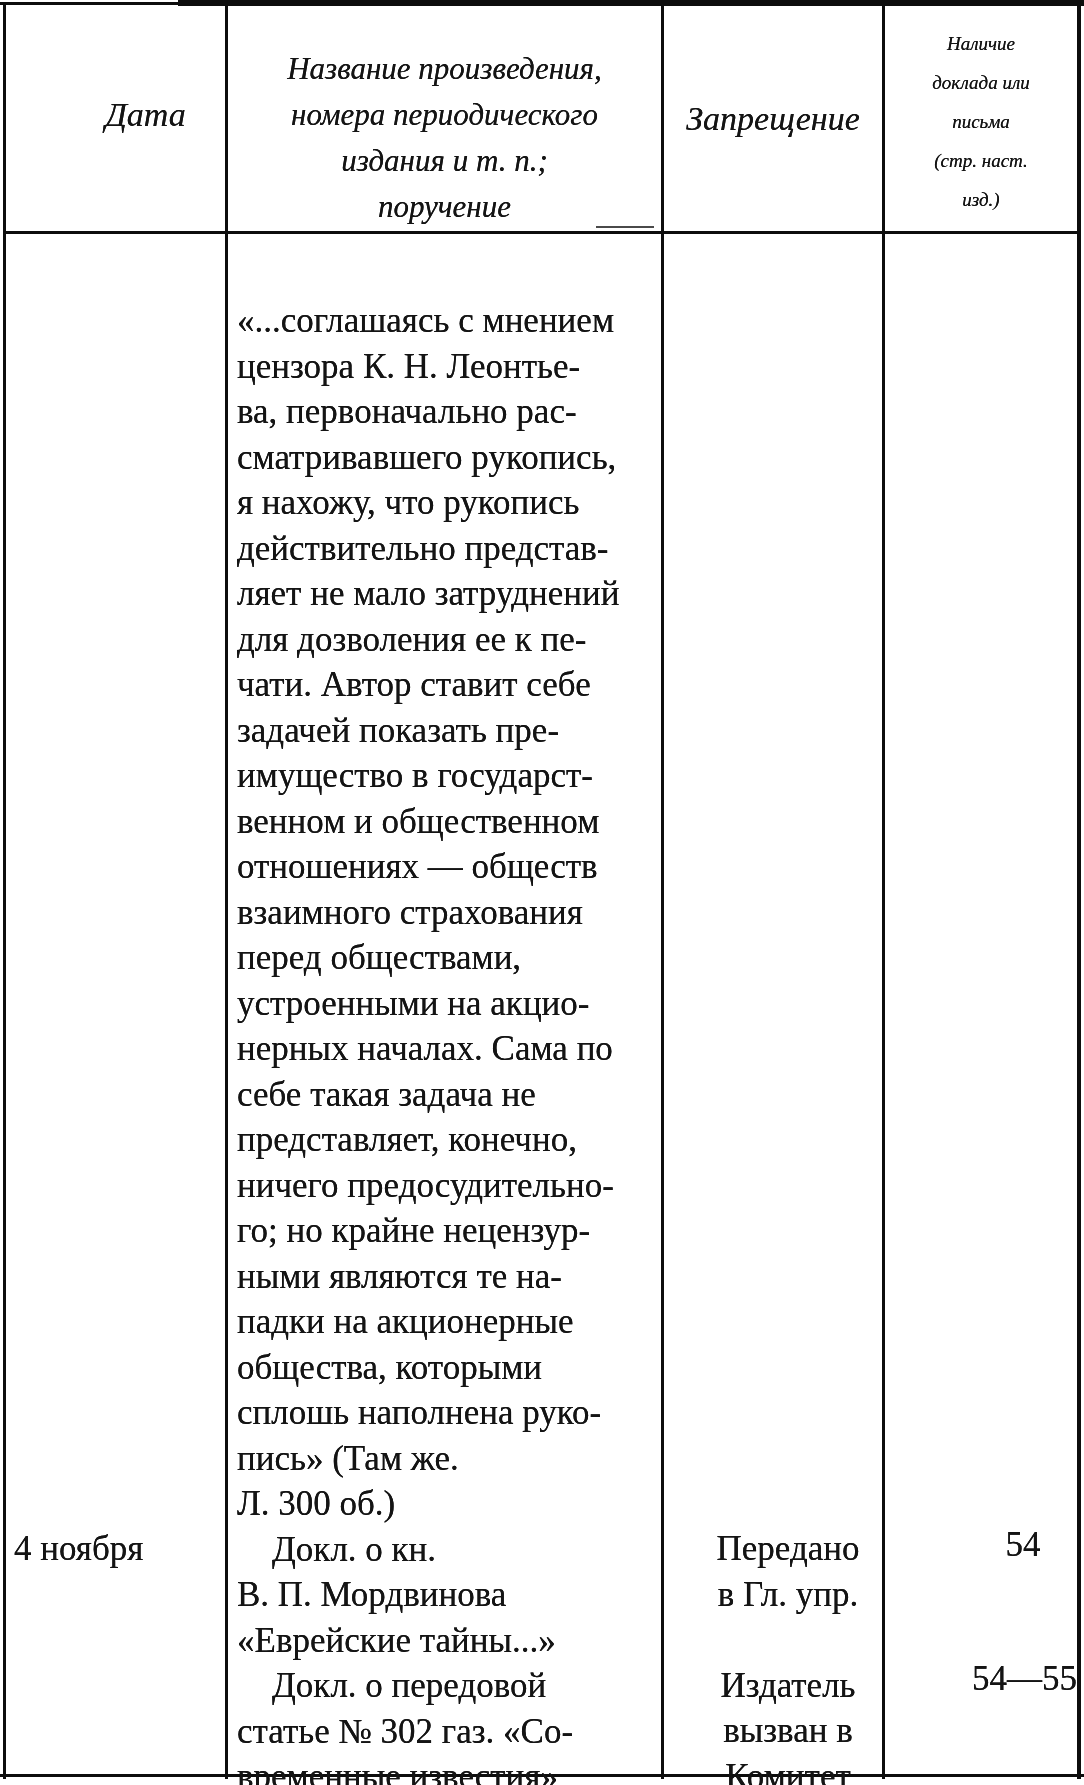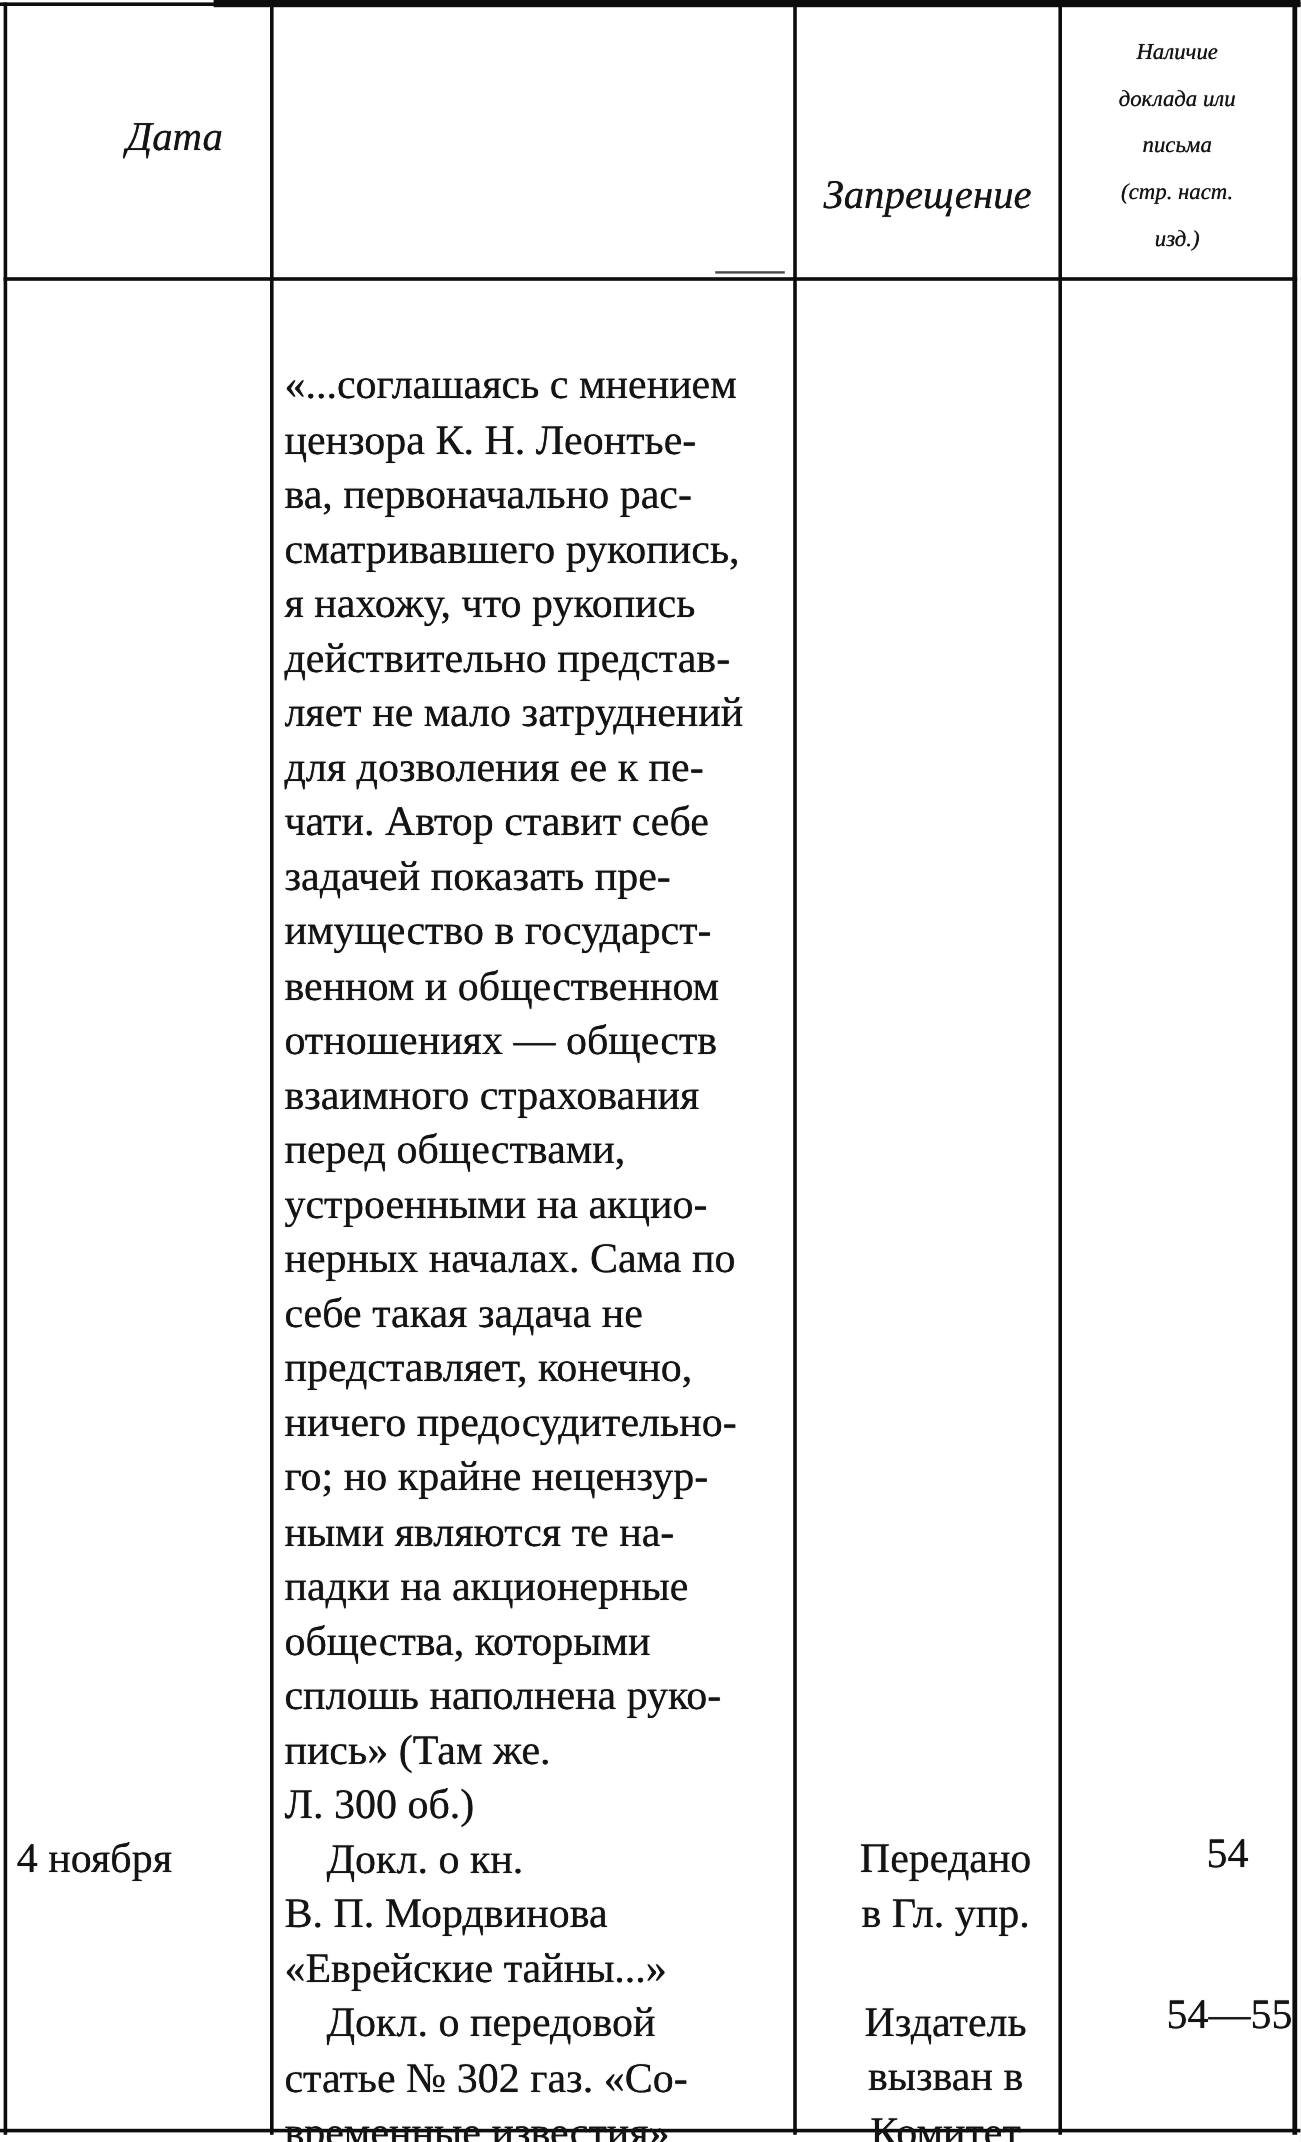--- a/index.html
+++ b/index.html
@@ -22,21 +22,21 @@
   .h-top    {left:0;right:0;top:2px;height:3px;}
   .h-top-heavy{left:178px;right:0;top:0;height:6px;}
   .h-header {left:3px;right:3px;top:231px;height:3px;}
   .h-bottom {left:0;right:0;top:1774px;height:3px;}
   .artifact-dash{left:596px;top:226px;width:58px;height:2px;opacity:.75;}
 
   
   .hcell{position:absolute;text-align:center;font-style:italic;white-space:pre;}
   .h-date  {left:6px;  width:219px; top:96px;  font-size:34px;padding-left:30px;}
   .h-title {left:228px;width:433px; top:46px;  font-size:31px; line-height:46px;}
-  .h-proh  {left:664px;width:218px; top:100px; font-size:34px;margin-top:44px;}
+  .h-proh  {left:664px;width:218px; top:100px; font-size:34px;}
   .h-report{left:885px;width:192px; top:24px;  font-size:19px; line-height:39px;}
 
   
   .bcell{position:absolute;white-space:pre;font-size:35px;line-height:45.5px;margin-top:32px;}
   .c-text{left:237px;top:266px;width:424px;}
   .c-date{left:14px; top:1494px;}
   .c-proh{left:664px;top:1494px;width:248px;text-align:center;}
   .c-ref1{left:927px;top:1490px;width:192px;text-align:center;}
   .c-ref2{left:885px;top:1624px;width:192px;text-align:right;}
 </style>
@@ -50,20 +50,24 @@
   <div class="rule v-left"></div>
   <div class="rule v-col1"></div>
   <div class="rule v-col2"></div>
   <div class="rule v-col3"></div>
   <div class="rule v-right"></div>
   <div class="rule h-header"></div>
   <div class="rule h-bottom"></div>
   <div class="rule artifact-dash"></div>
 
   <div class="hcell h-date">Дата</div>
+  <div class="hcell h-title">Название произведения,
+номера периодического
+издания и т. п.;
+поручение</div>
   <div class="hcell h-proh">Запрещение</div>
   <div class="hcell h-report">Наличие
 доклада или
 письма
 (стр. наст.
 изд.)</div>
 
   <div class="bcell c-date">4 ноября</div>
   <div class="bcell c-text">«...соглашаясь с мнением
 цензора К. Н. Леонтье-

